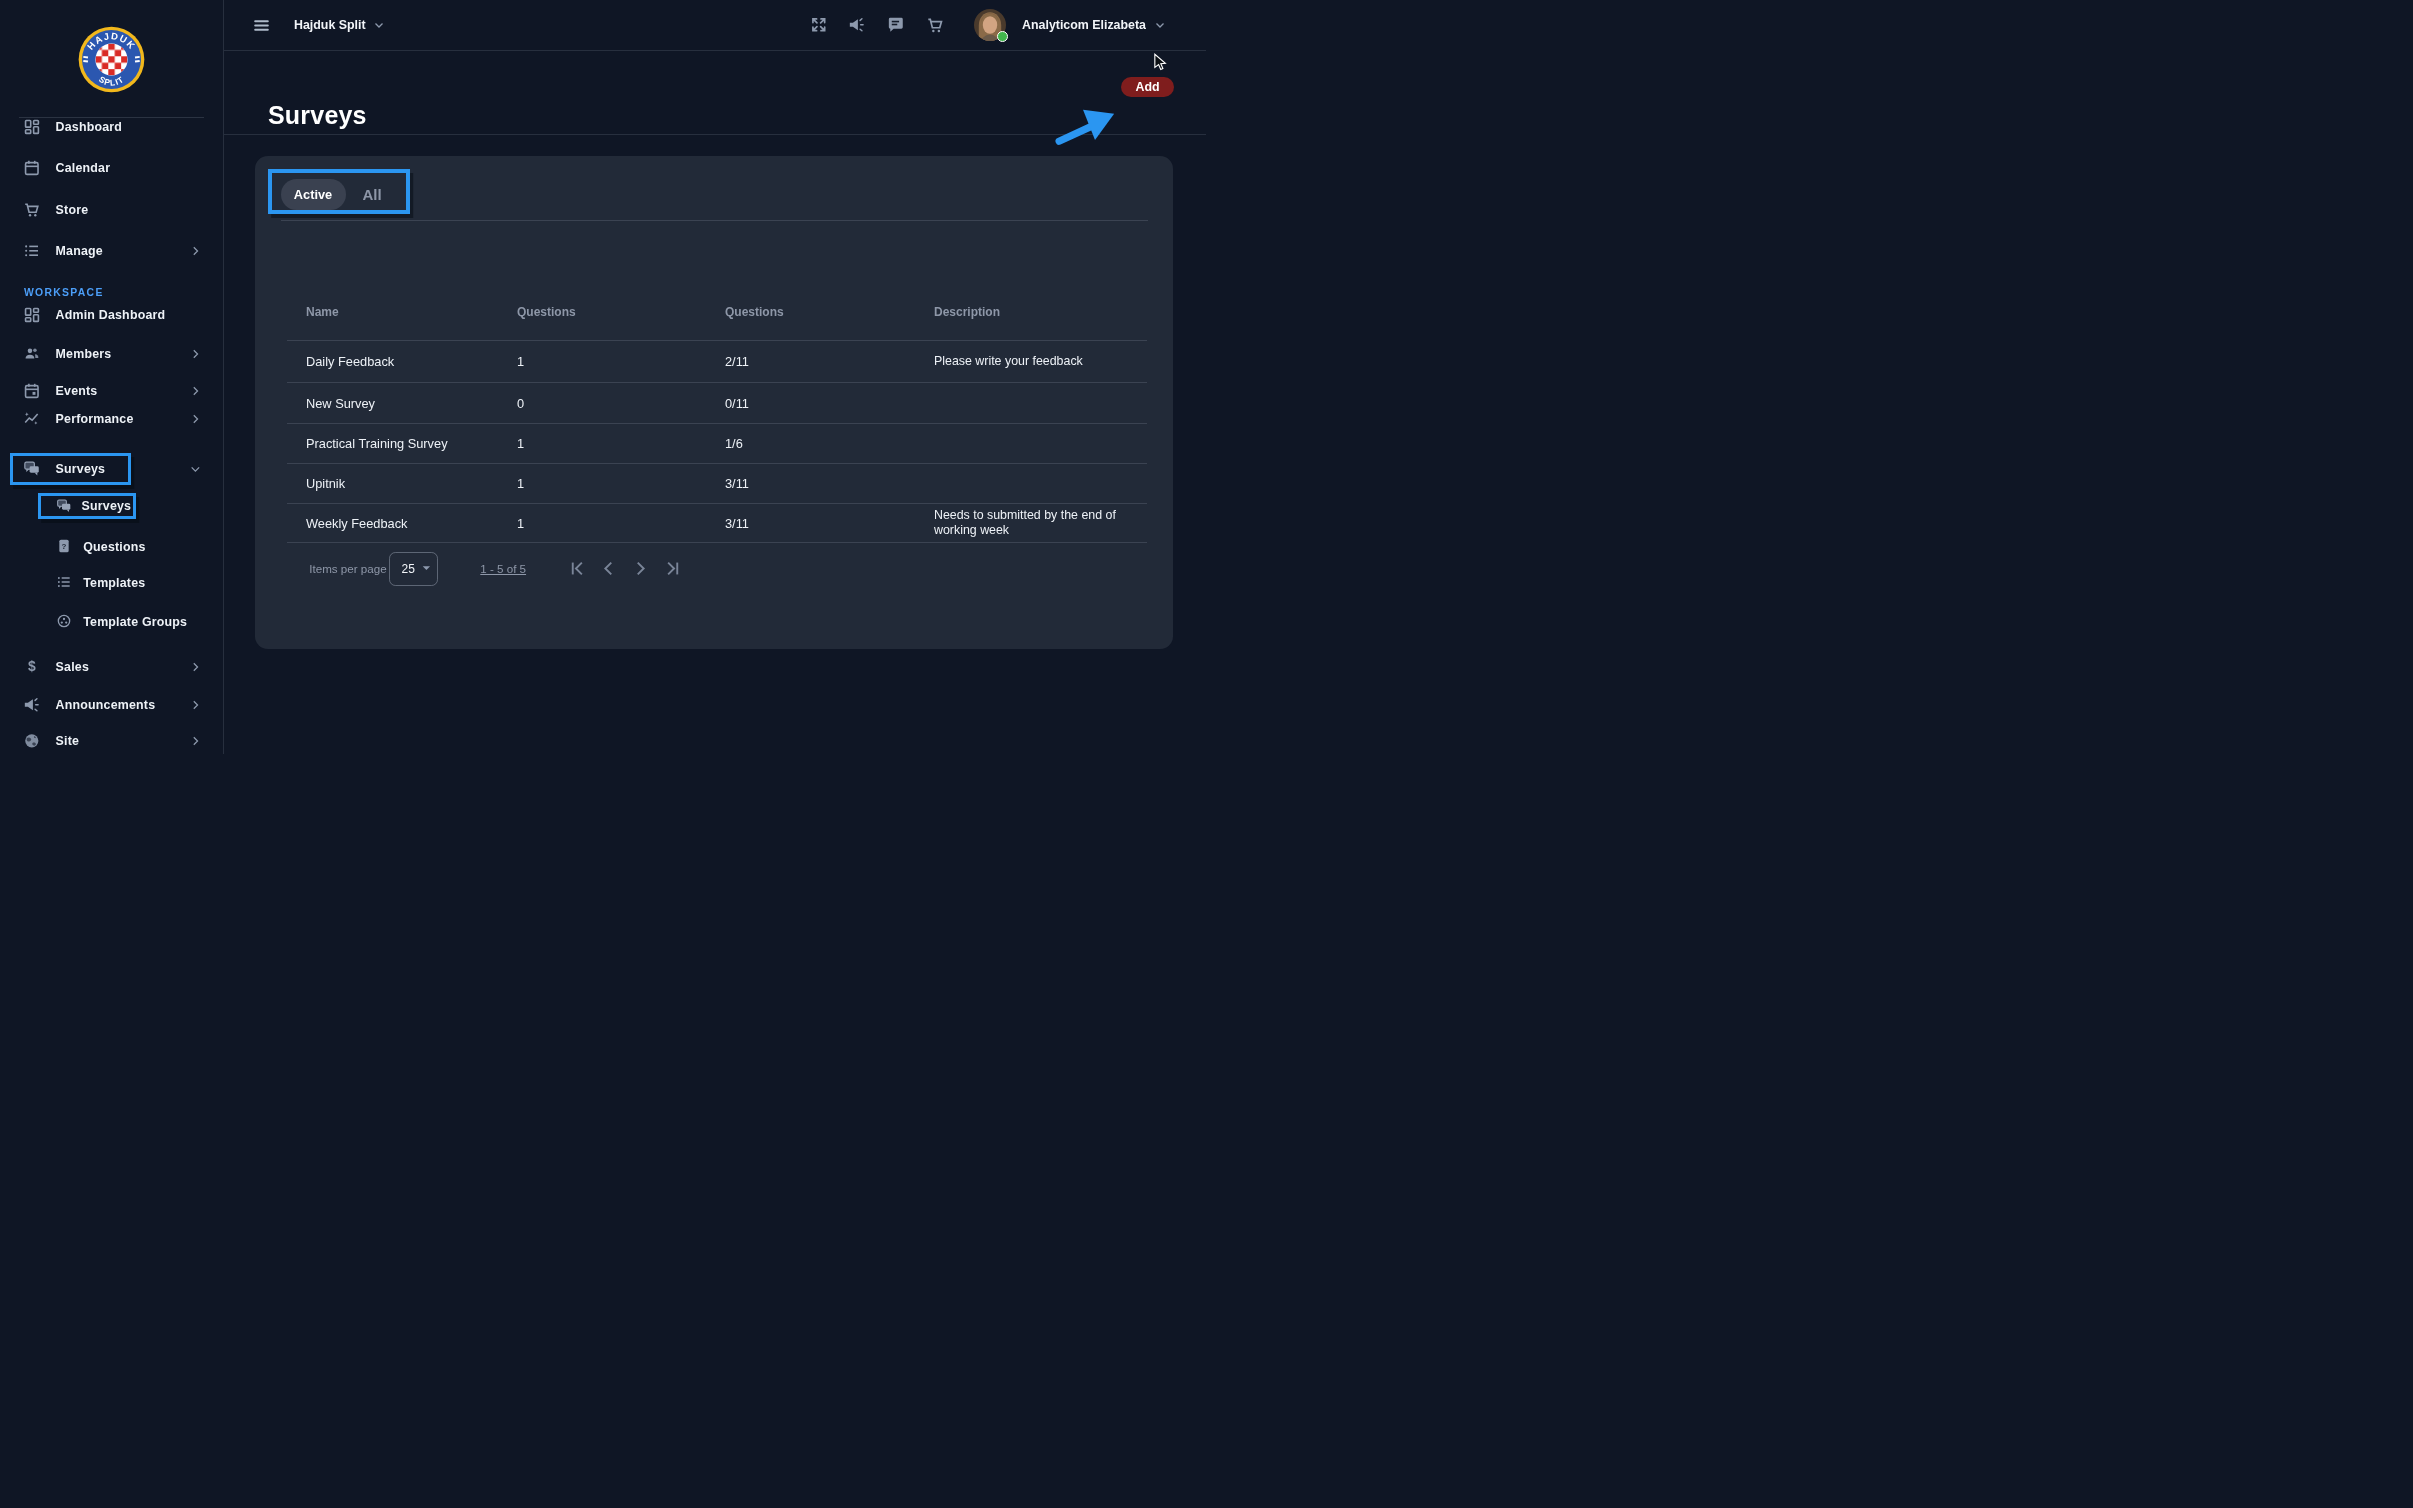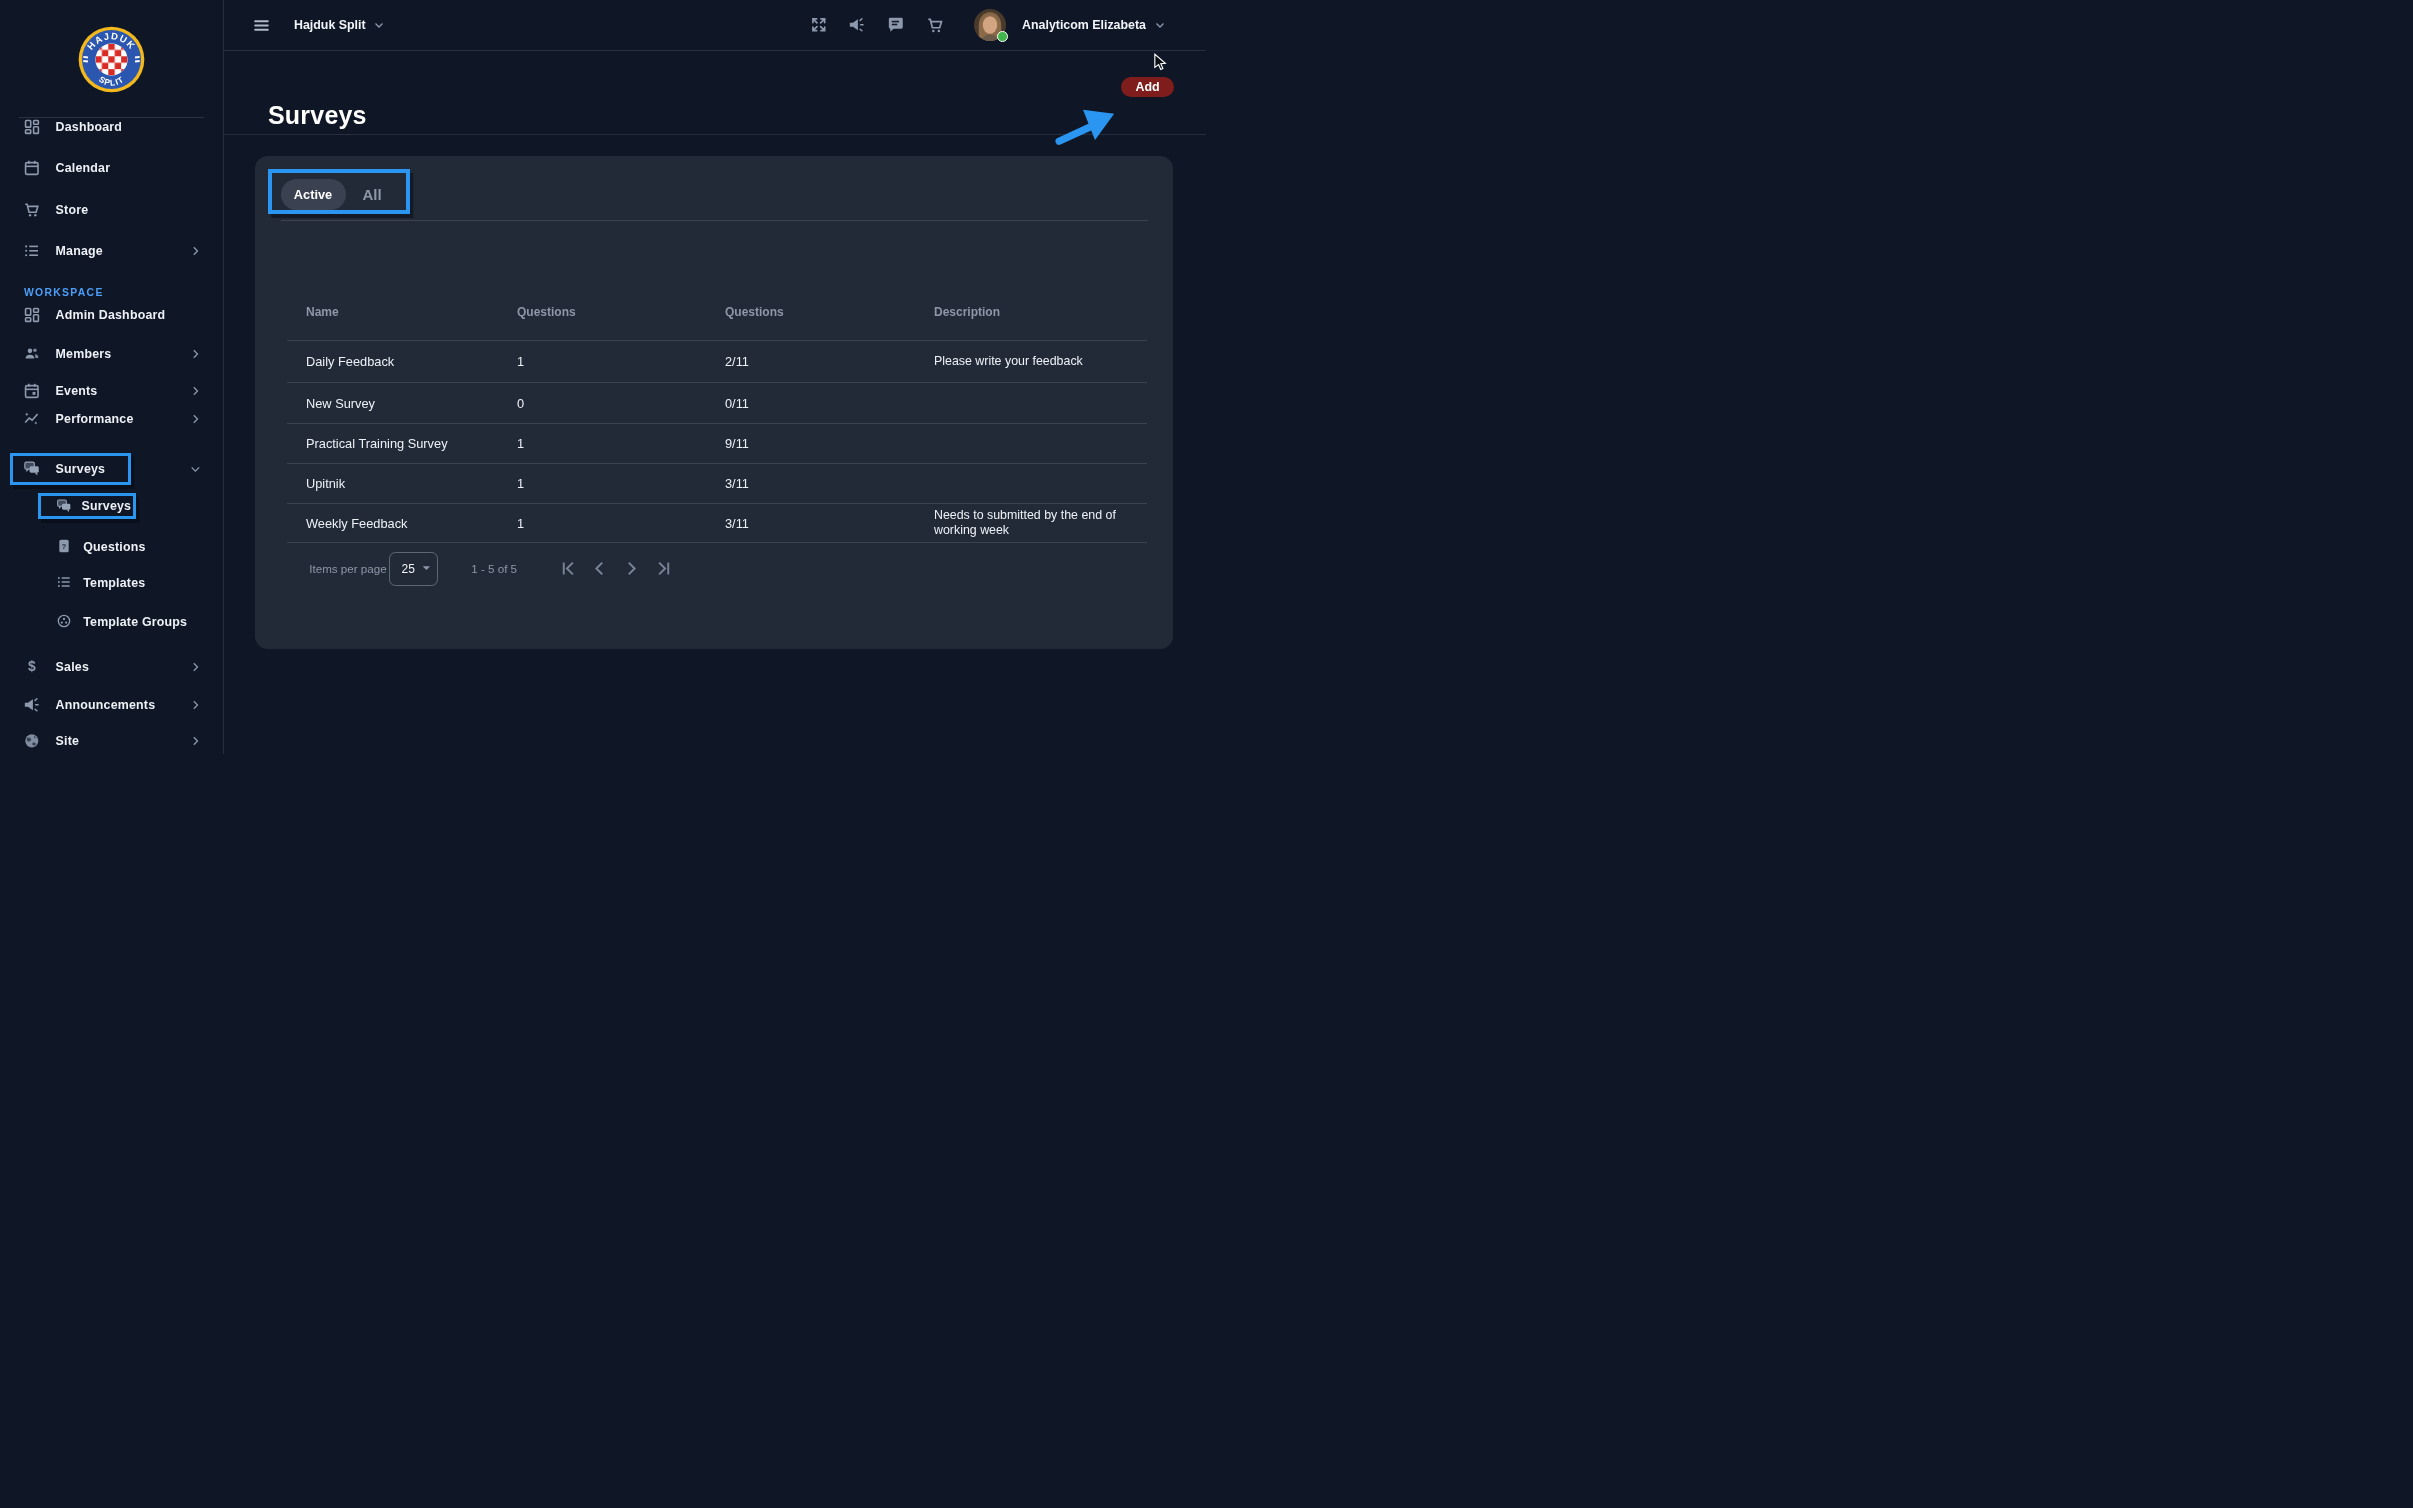--- a/index.html
+++ b/index.html
@@ -67,21 +67,21 @@
   .thead{height:56px;font-size:12px;font-weight:700;color:#8e97a8;}
   .tbody-row{font-size:12.8px;color:#eef2f7;}
   .cell-desc{font-size:12.4px;line-height:15px;padding-right:8px;}
 
   .pagi{position:absolute;left:32px;top:395px;width:860px;height:35px;display:flex;align-items:center;}
   .pagi-label{margin-left:22.3px;font-size:11.6px;color:#8e97a8;width:80px;}
   .psize{width:49px;height:34px;border:0.8px solid rgba(142,151,168,.55);border-radius:6.4px;
         box-sizing:border-box;display:flex;align-items:center;cursor:pointer;}
   .psize .val{margin-left:11.2px;font-size:12px;color:#f2f5f9;}
   .psize .icon{margin-left:7.2px;}
-  .prange{margin-left:33px;font-size:11.6px;color:#8e97a8;width:57px;}
+  .prange{margin-left:42px;font-size:11.6px;color:#8e97a8;width:57px;text-decoration:underline;}
   .pnav{display:flex;align-items:center;margin-left:17.6px;}
   .pnav .pbtn{width:19px;height:19px;margin-left:12.8px;color:#7a8598;cursor:pointer;}
 
   
   .ann{position:absolute;border:4px solid #2b96f1;box-sizing:border-box;pointer-events:none;
        box-shadow:3.2px 4px 0 rgba(4,9,18,.5);}
   .ann-surveys{left:9.6px;top:453px;width:121px;height:32px;border-width:3.2px;}
   .ann-surveys-sub{left:38px;top:493px;width:98px;height:26px;border-width:3.2px;}
   .ann-tabs{left:268px;top:169px;width:142px;height:45px;}
   .overlay{position:absolute;left:0;top:0;pointer-events:none;}
@@ -445,21 +445,21 @@
       </div>
       <div class="trow tbody-row" style="height:40px">
         <div>New Survey</div>
         <div>0</div>
         <div>0/11</div>
         <div class="cell-desc"></div>
       </div>
       <div class="trow tbody-row" style="height:39px">
         <div>Practical Training Survey</div>
         <div>1</div>
-        <div>9/11</div>
+        <div>1/6</div>
         <div class="cell-desc"></div>
       </div>
       <div class="trow tbody-row" style="height:39px">
         <div>Upitnik</div>
         <div>1</div>
         <div>3/11</div>
         <div class="cell-desc"></div>
       </div>
       <div class="trow tbody-row" style="height:38px">
         <div>Weekly Feedback</div>

